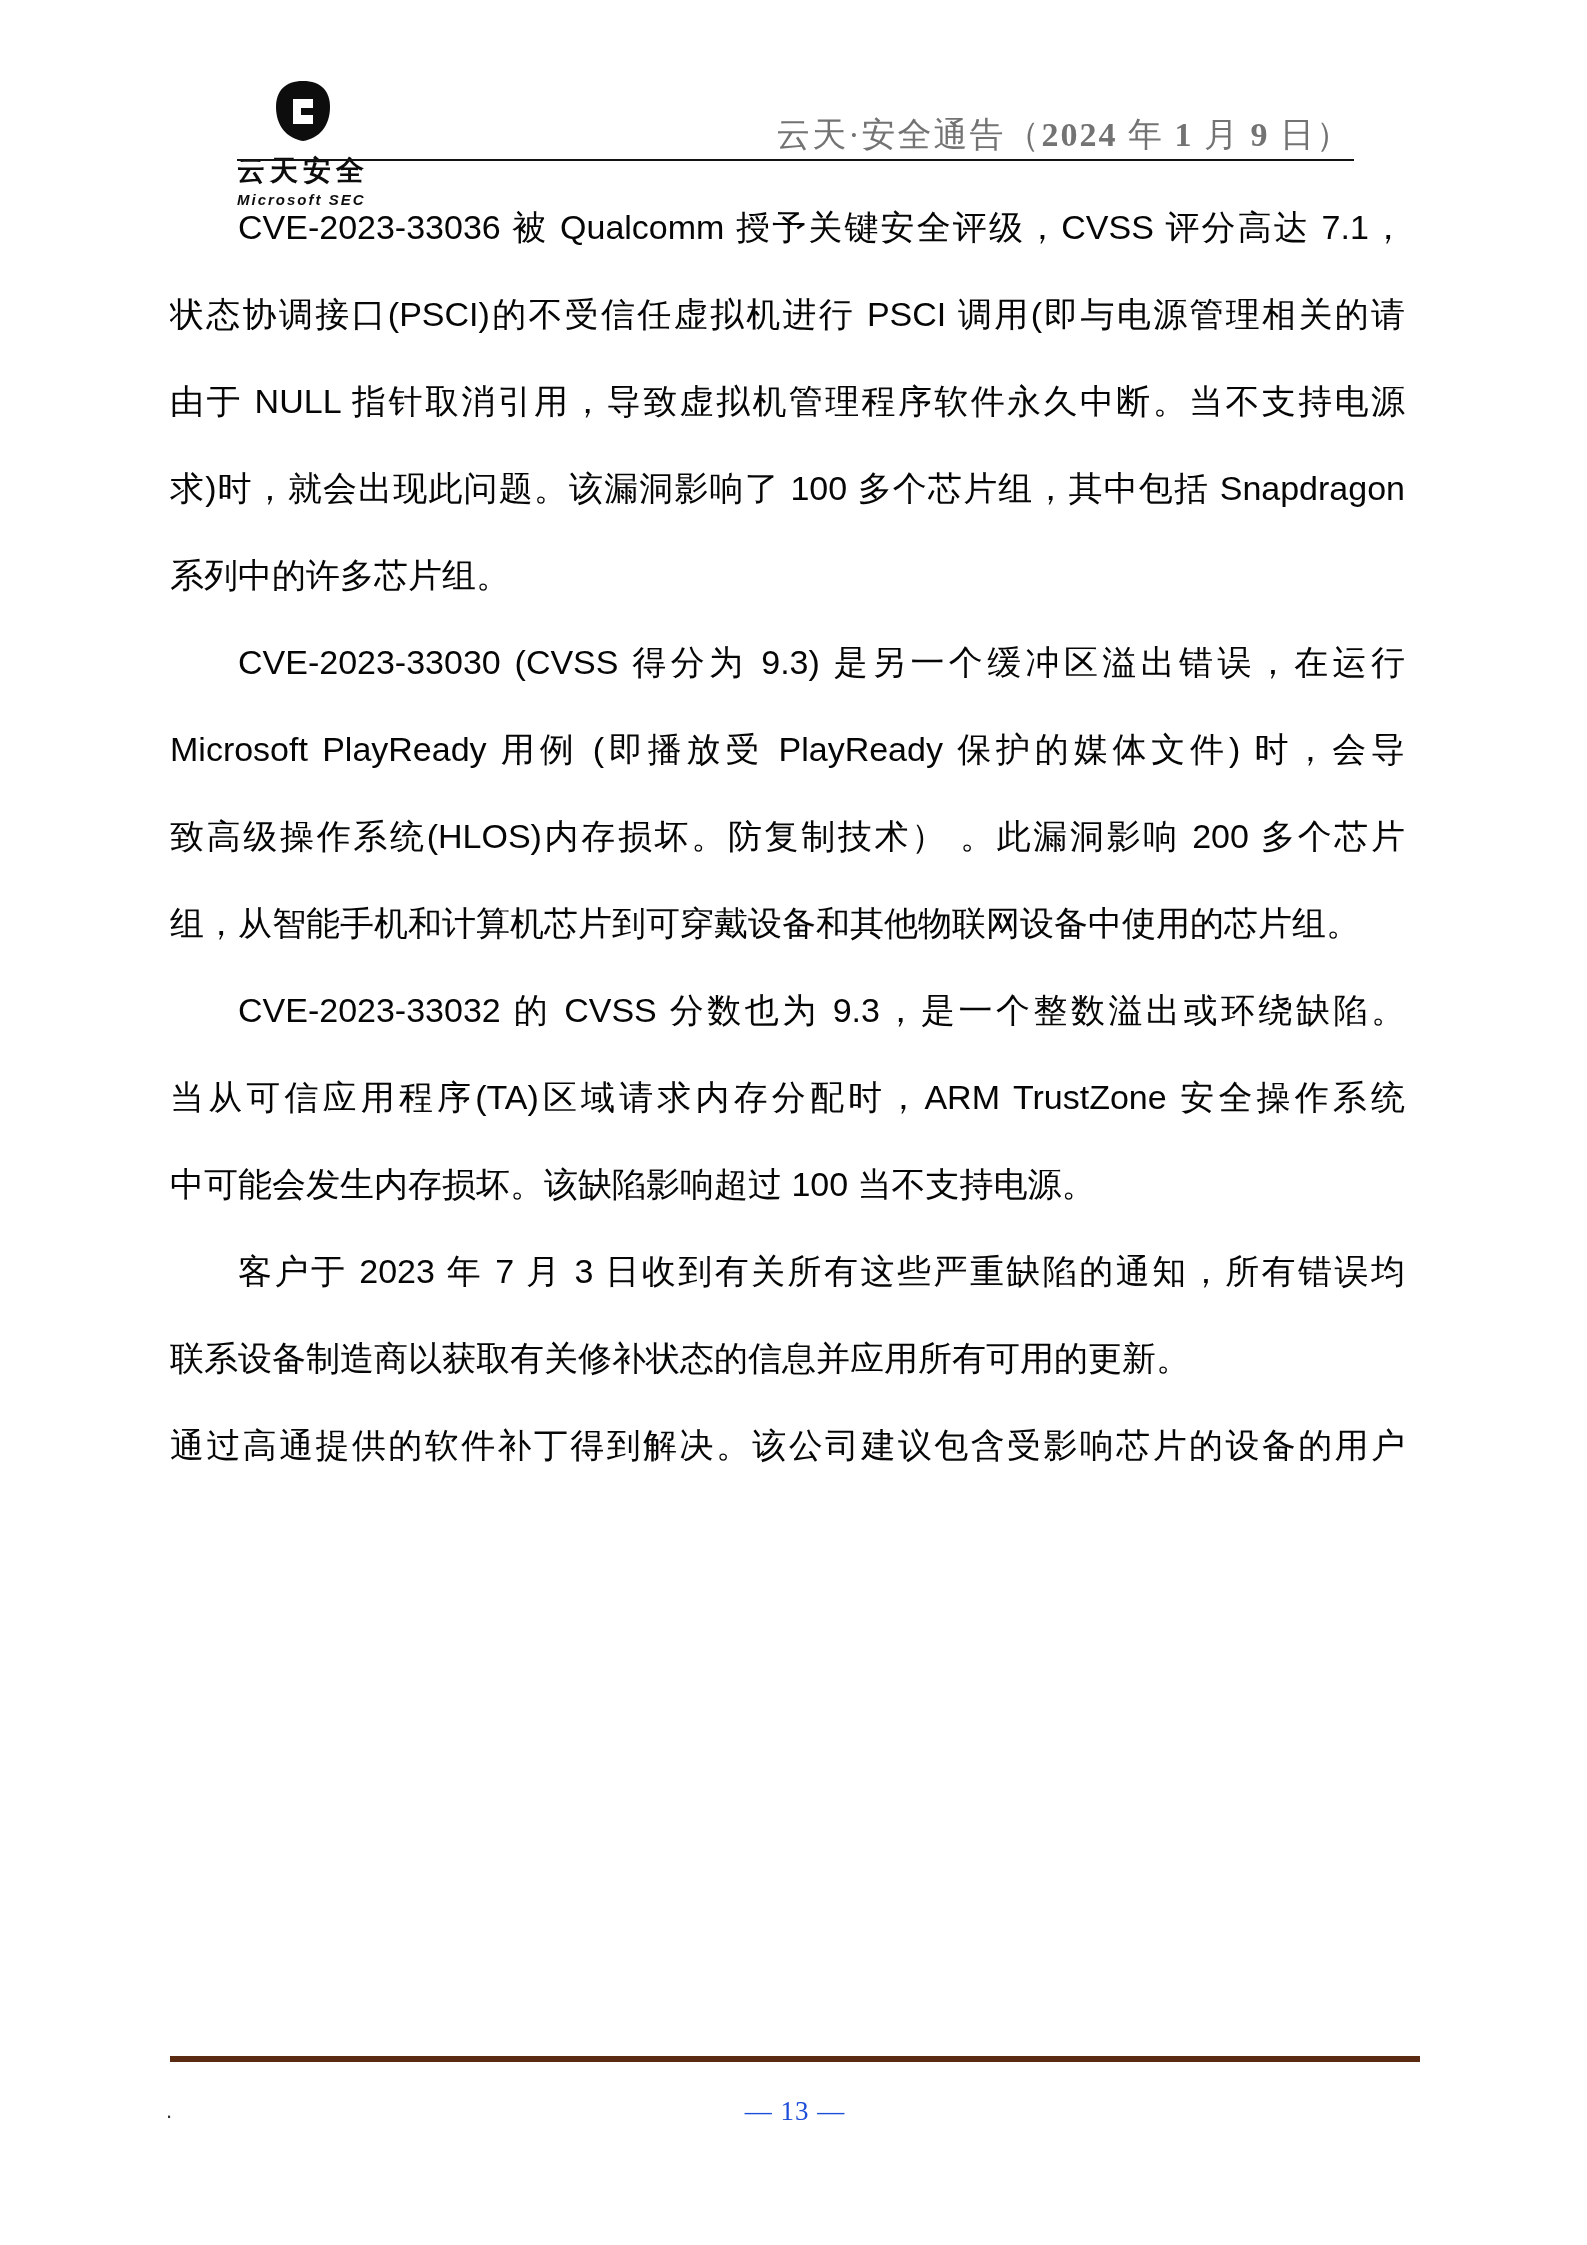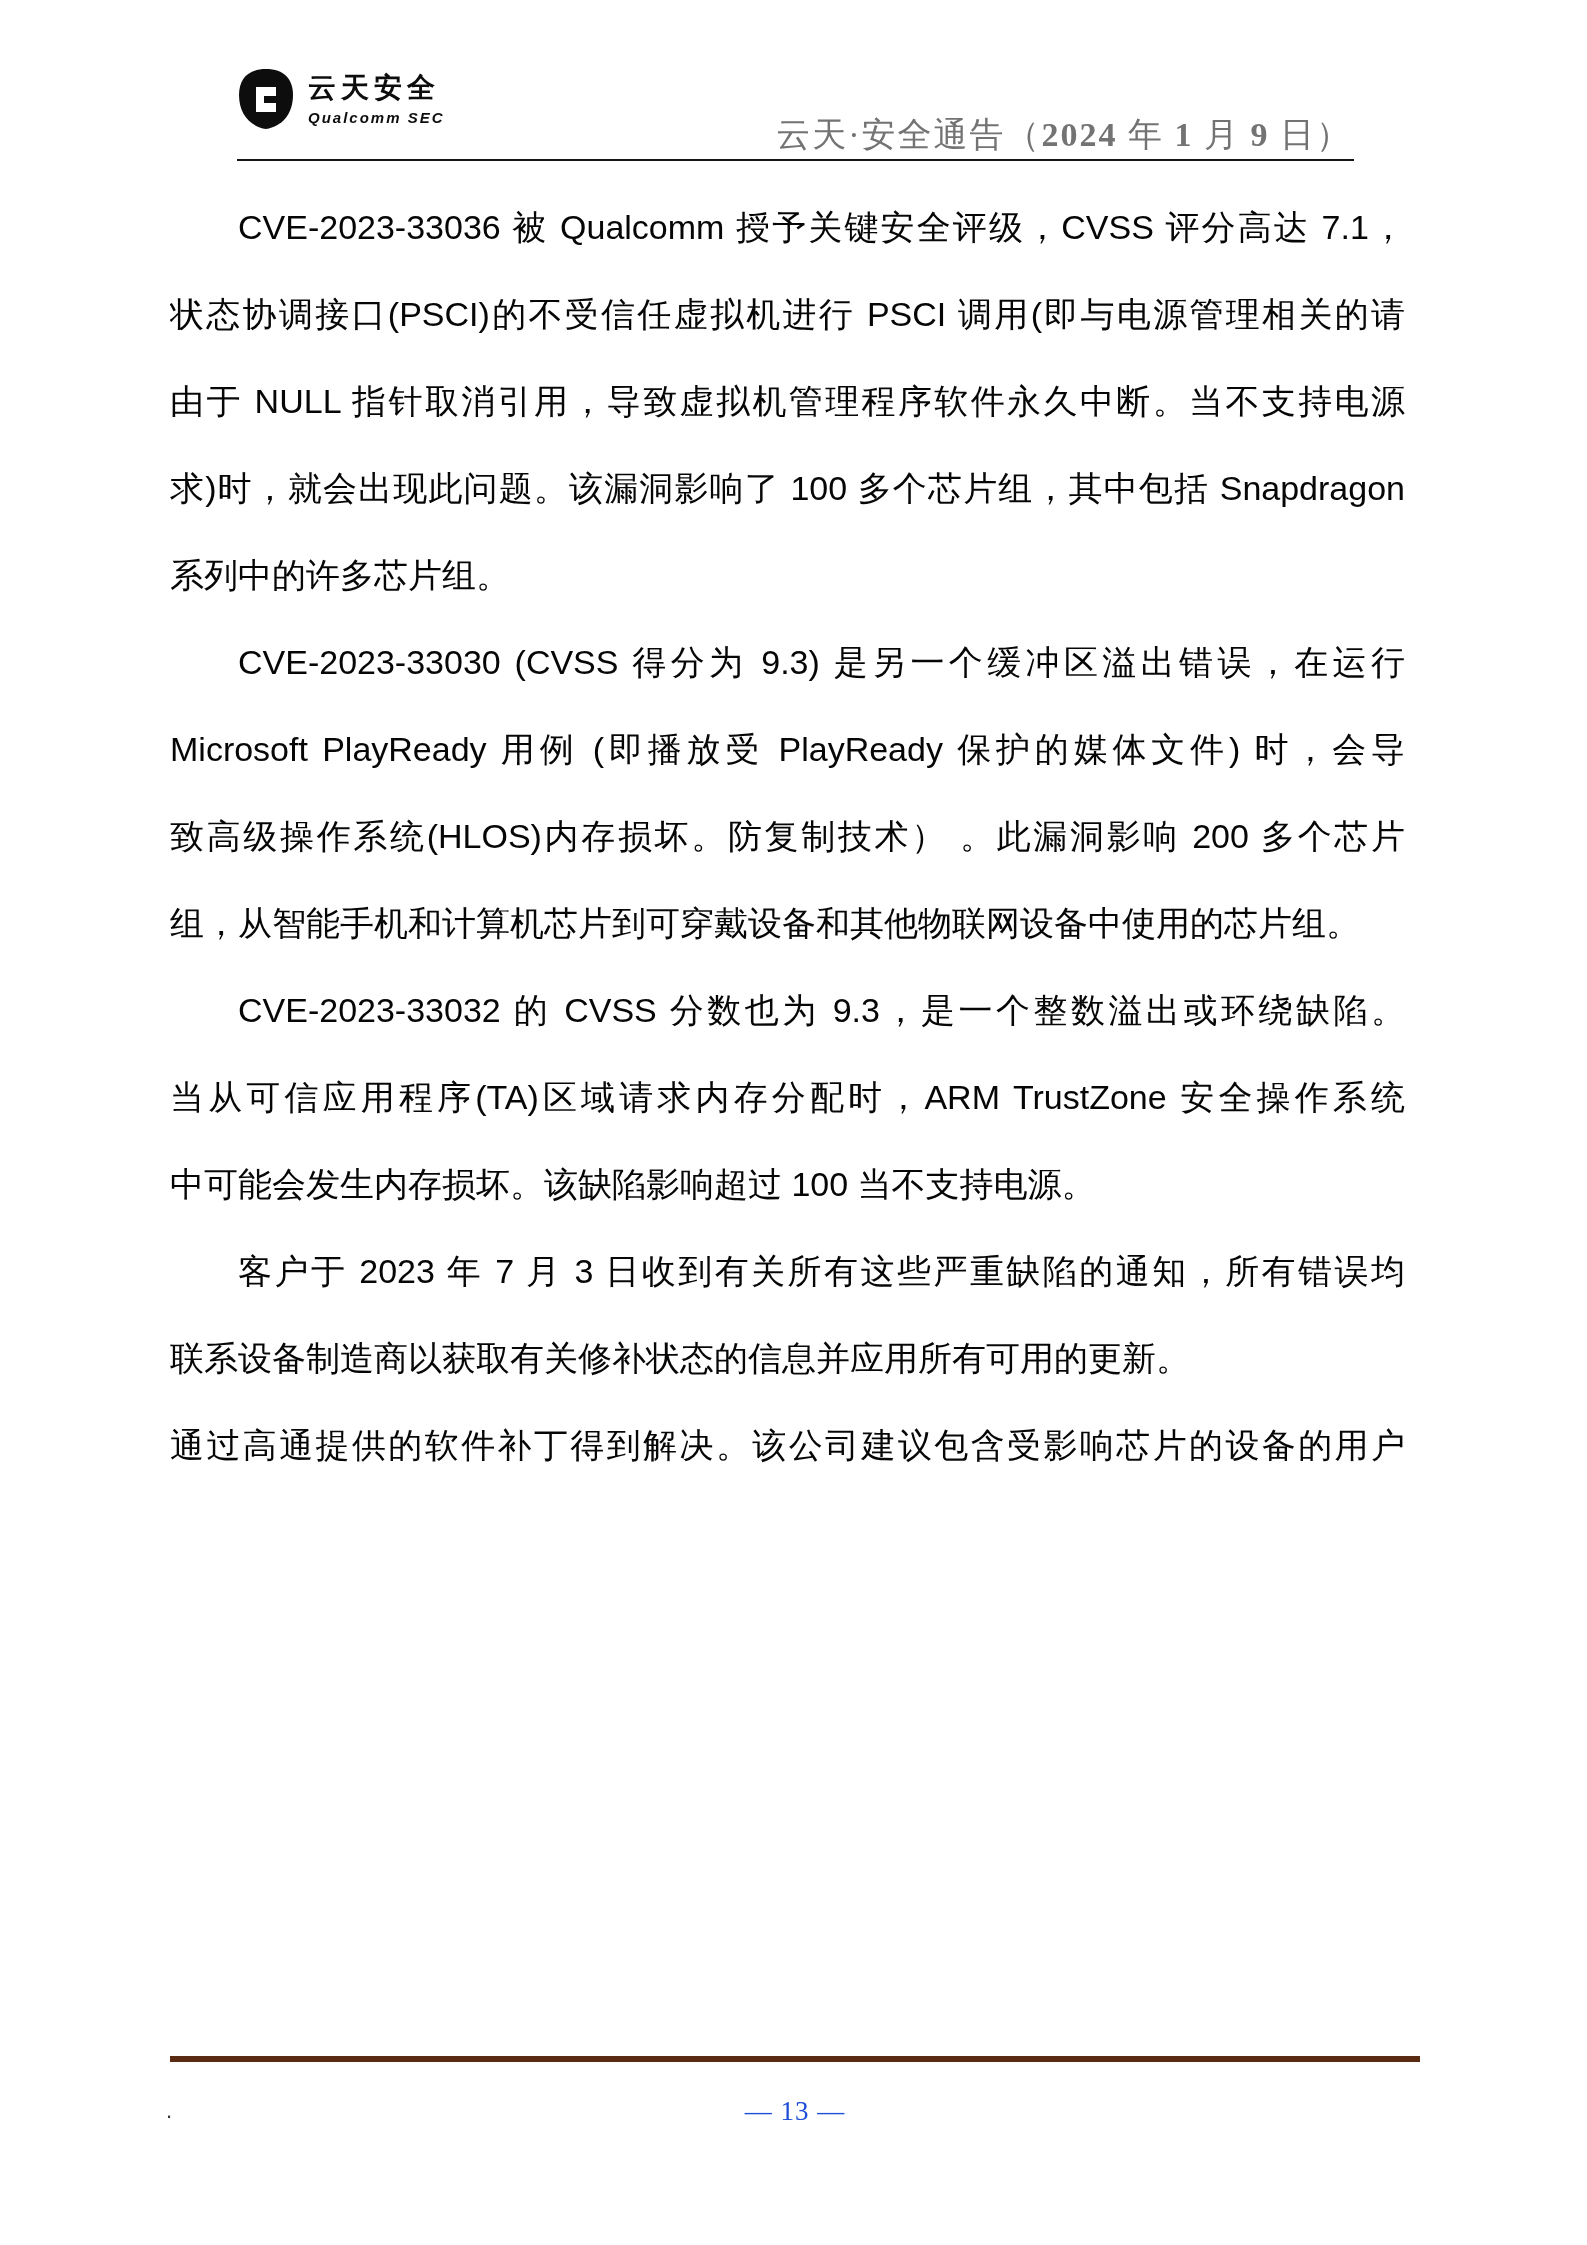--- a/index.html
+++ b/index.html
@@ -11,24 +11,25 @@
     background: #ffffff;
     overflow: hidden;
     font-family: "Liberation Sans", sans-serif;
     color: #000000;
   }
 
   
   .logo {
     position: absolute;
     left: 237px;
-    top: 68px;
+    top: 80px;
     display: flex;
     align-items: center;
     gap: 13px;
+    flex-direction: column;
   }
   .logo svg { display: block; }
   .logo-text .cn {
     font-size: 28px;
     font-weight: 700;
     letter-spacing: 5px;
     line-height: 1.15;
     color: #0d0d0d;
   }
   .logo-text .en {
@@ -112,21 +113,21 @@
 <div class="page">
 
   <header>
     <div class="logo">
       <svg width="58" height="62" viewBox="0 0 58 62">
         <path d="M29 1 C 11 1 2 11 2 27 C 2 46 13 58.5 29 61 C 45 58.5 56 46 56 27 C 56 11 47 1 29 1 Z" fill="#0d0d0d"></path>
         <path d="M19 19 H39 V28 H27 V35 H39 V44 H19 Z" fill="#ffffff"></path>
       </svg>
       <div class="logo-text">
         <div class="cn">云天安全</div>
-        <div class="en">Qualcomm SEC</div>
+        <div class="en">Microsoft SEC</div>
       </div>
     </div>
 
     <div class="header-title"><span>云天·安全通告（</span><span class="b">2024</span><span> 年 </span><span class="b">1</span><span> 月 </span><span class="b">9</span><span> 日）</span></div>
 
     <div class="header-rule" style="background: rgb(20, 20, 20);"></div>
   </header>
 
   <main class="doc-body">
       <div class="line indent">CVE-2023-33036 被 Qualcomm 授予关键安全评级，CVSS 评分高达 7.1，</div>

